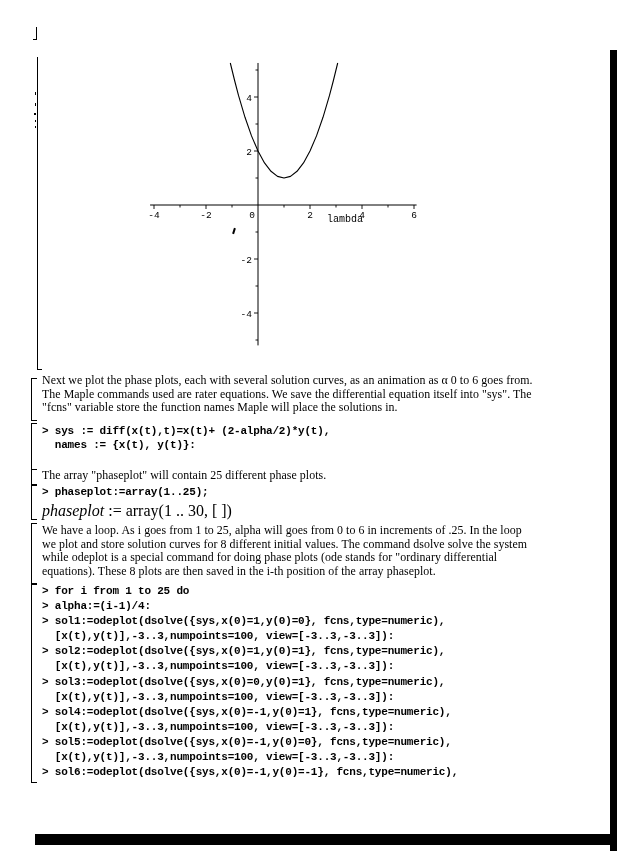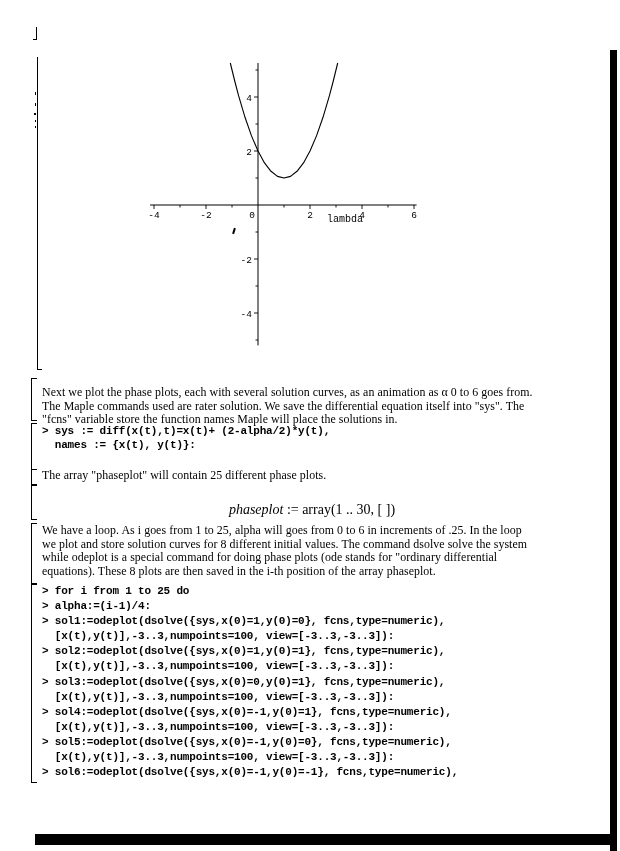--- a/index.html
+++ b/index.html
@@ -12,22 +12,22 @@
     position:absolute;left:42px;font-size:11.9px;line-height:13.6px;
     white-space:pre;letter-spacing:0.05px;
   }
   .code{
     position:absolute;left:42px;
     font-family:"Liberation Mono","DejaVu Sans Mono",monospace;
     font-size:11px;line-height:15.1px;font-weight:bold;
     white-space:pre;letter-spacing:-0.2px;
   }
   .out{
-    position:absolute;left:42px;top:502px;width:540px;text-align:center;
-    font-size:14px;white-space:pre;
+    position:absolute;left:42px;top:502px;width:540px;
+    font-size:16px;white-space:pre;
   }
   .bracket{
     position:absolute;left:31px;width:5px;
     border-left:1.4px solid #000;border-top:1.2px solid #000;border-bottom:1.2px solid #000;
   }
   .vline{
     position:absolute;left:37px;width:4px;
     border-left:1.2px solid #000;border-bottom:1.2px solid #000;
   }
   .mark{position:absolute;background:#000;}
@@ -83,29 +83,30 @@
         <text x="112" y="42.5" text-anchor="end" font-size="9.5">4</text>
         <text x="112" y="96.5" text-anchor="end" font-size="9.5">2</text>
         <text x="112" y="204.5" text-anchor="end" font-size="9.5">-2</text>
         <text x="112" y="258.5" text-anchor="end" font-size="9.5">-4</text>
         <text x="205.10000000000002" y="164" text-anchor="middle" font-size="10">lambda</text>
         <path d="M90.3,5.0L94.6,22.5L98.5,37.4L105.0,59.3L111.5,77.9L118.0,93.0L124.5,104.9L131.0,113.3L137.5,118.4L144.0,120.0L150.5,118.4L157.0,113.3L163.5,104.9L170.0,93.0L176.5,77.9L183.0,59.3L189.5,37.4L193.4,22.5L197.7,5.0" fill="none" stroke="#000" stroke-width="1.1" stroke-linejoin="round"></path>
       </svg>
   </div>
 
   <div class="bracket" style="top:378px;height:41px;"></div>
-  <div class="para" style="top:386px;"><div>Next we plot the phase plots, each with several solution curves, as an animation as α 0 to 6 goes from.</div><div>The Maple commands used are rater solution. We save the differential equation itself into "sys". The</div><div>"fcns" variable store the function names Maple will place the solutions in.</div></div>
+  <div class="para" style="top:374px;"><div>Next we plot the phase plots, each with several solution curves, as an animation as α 0 to 6 goes from.</div><div>The Maple commands used are rater equations. We save the differential equation itself into "sys". The</div><div>"fcns" variable store the function names Maple will place the solutions in.</div></div>
 
   <div class="bracket" style="top:423px;height:45px;"></div>
   <div class="code" style="top:424px;line-height:14px;"><div>&gt; sys := diff(x(t),t)=x(t)+ (2-alpha/2)*y(t),</div><div>  names := {x(t), y(t)}:</div></div>
 
   <div class="bracket" style="top:469px;height:14px;"></div>
   <div class="para" style="top:469px;"><div>The array "phaseplot" will contain 25 different phase plots.</div></div>
 
   <div class="bracket" style="top:485px;height:33px;"></div>
+  <div class="code" style="top:485px;"><div>&gt; phaseplot:=array(1..25);</div></div>
   <div class="out"><i>phaseplot</i><span> := array(1 .. 30, [ ])</span></div>
 
   <div class="bracket" style="top:523px;height:59px;"></div>
   <div class="para" style="top:524px;"><div>We have a loop. As i goes from 1 to 25, alpha will goes from 0 to 6 in increments of .25. In the loop</div><div>we plot and store solution curves for 8 different initial values. The command dsolve solve the system</div><div>while odeplot is a special command for doing phase plots (ode stands for "ordinary differential</div><div>equations). These 8 plots are then saved in the i-th position of the array phaseplot.</div></div>
 
   <div class="bracket" style="top:584px;height:197px;"></div>
   <div class="code" style="top:584px;"><div>&gt; for i from 1 to 25 do</div><div>&gt; alpha:=(i-1)/4:</div><div>&gt; sol1:=odeplot(dsolve({sys,x(0)=1,y(0)=0}, fcns,type=numeric),</div><div>  [x(t),y(t)],-3..3,numpoints=100, view=[-3..3,-3..3]):</div><div>&gt; sol2:=odeplot(dsolve({sys,x(0)=1,y(0)=1}, fcns,type=numeric),</div><div>  [x(t),y(t)],-3..3,numpoints=100, view=[-3..3,-3..3]):</div><div>&gt; sol3:=odeplot(dsolve({sys,x(0)=0,y(0)=1}, fcns,type=numeric),</div><div>  [x(t),y(t)],-3..3,numpoints=100, view=[-3..3,-3..3]):</div><div>&gt; sol4:=odeplot(dsolve({sys,x(0)=-1,y(0)=1}, fcns,type=numeric),</div><div>  [x(t),y(t)],-3..3,numpoints=100, view=[-3..3,-3..3]):</div><div>&gt; sol5:=odeplot(dsolve({sys,x(0)=-1,y(0)=0}, fcns,type=numeric),</div><div>  [x(t),y(t)],-3..3,numpoints=100, view=[-3..3,-3..3]):</div><div>&gt; sol6:=odeplot(dsolve({sys,x(0)=-1,y(0)=-1}, fcns,type=numeric),</div></div>
 
   <div class="mark" style="left:610px;top:50px;width:7px;height:801px;"></div>
   <div class="mark" style="left:35px;top:834px;width:578px;height:11px;"></div>

